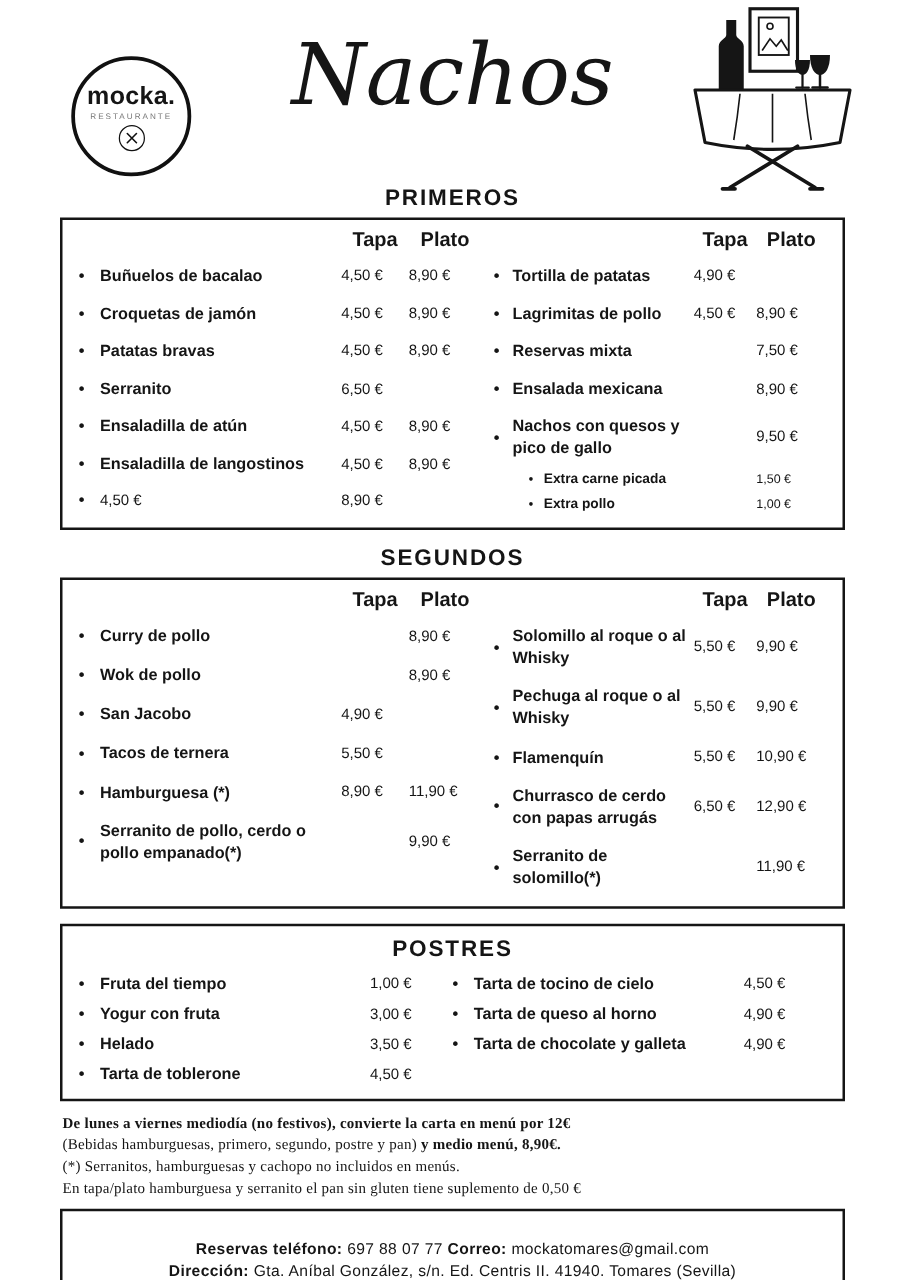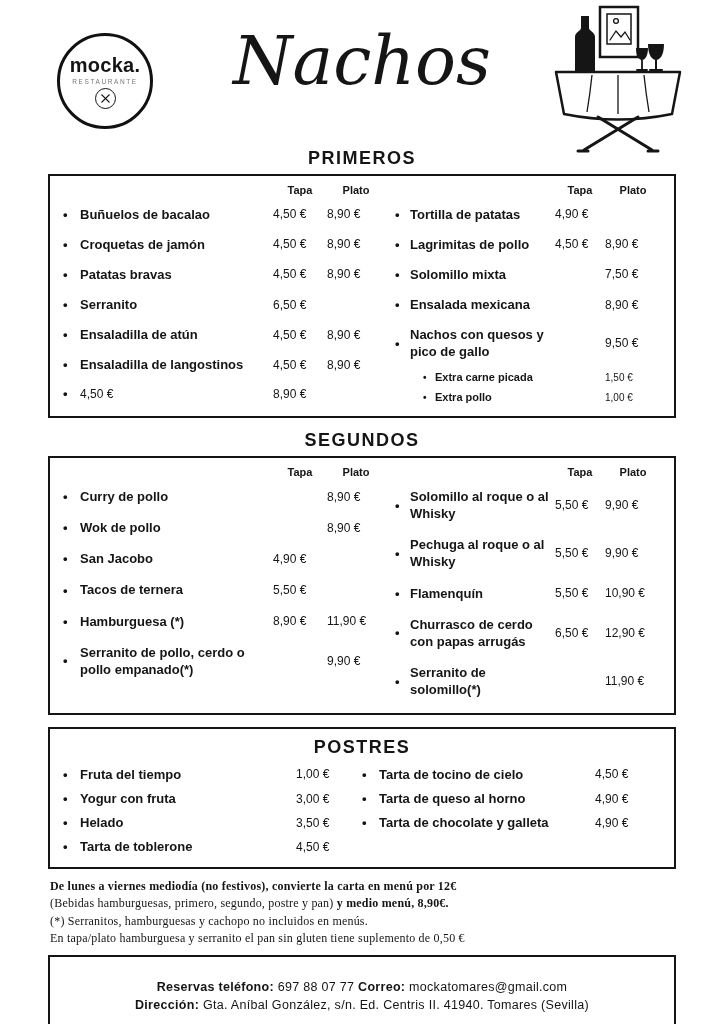--- a/index.html
+++ b/index.html
@@ -1,31 +1,31 @@
 <!DOCTYPE html>
 <html><head>
 <meta charset="utf-8">
 <style>
   html,body{margin:0;padding:0;}
   body{width:724px;height:1024px;background:#fff;color:#151515;font-family:"Liberation Sans",sans-serif;}
   .page{position:relative;width:724px;height:1024px;overflow:hidden;background:#fff;}
   
   .header{position:relative;height:148px;}
-  .logo{position:absolute;left:57px;top:33px;width:90px;height:90px;border:3px solid #111;border-radius:50%;display:flex;flex-direction:column;align-items:center;justify-content:center;}
+  .logo{position:absolute;left:57px;top:45px;width:90px;height:90px;border:3px solid #111;border-radius:50%;display:flex;flex-direction:column;align-items:center;justify-content:center;}
   .logo-name{font-size:20px;font-weight:700;letter-spacing:.3px;}
   .logo-sub{font-size:6.5px;letter-spacing:1.6px;color:#777;margin-top:1px;}
   .logo-badge{width:19px;height:19px;border:1.5px solid #111;border-radius:50%;margin-top:3px;display:flex;align-items:center;justify-content:center;}
   .carta{position:absolute;left:50%;transform:translateX(-50%);top:24px;font-family:"DejaVu Serif",serif;font-style:italic;font-size:68px;line-height:1.1;}
   .illustration{position:absolute;right:36px;top:4px;}
   
   .section-title{text-align:center;font-size:18px;font-weight:700;letter-spacing:1.5px;margin:0 0 5px;}
   .box{border:2px solid #151515;margin:0 48px;padding:6px 13px 8px;}
   .gap{height:12px;}
   .cols{display:grid;grid-template-columns:322px 1fr;column-gap:10px;}
-  .colheads{display:grid;font-weight:700;font-size:11px;padding:2px 0 3px;}
+  .colheads{display:grid;font-weight:700;font-size:16px;padding:2px 0 3px;}
   .grid-l{grid-template-columns:17px 1fr 54px 58px;}
   .grid-r{grid-template-columns:15px 1fr 50px 56px;}
   .item{display:grid;align-items:center;font-size:13px;padding:6.5px 0;}
   .seg .item{padding:7px 0;}
   .bullet{font-weight:700;font-size:13px;}
   .bullet::before{content:"\2022";}
   .iname{font-weight:700;line-height:1.32;padding-right:6px;}
   .pcell{font-size:12px;text-align:left;white-space:nowrap;}
   .ph{text-align:center;}
   .extra-row{grid-template-columns:28px 12px 1fr 56px;padding:3px 0;}
@@ -167,21 +167,21 @@
             <span class="pcell"></span>
           </div>
         <div class="item grid-r">
             <span class="bullet"></span>
             <span class="iname">Lagrimitas de pollo</span>
             <span class="pcell">4,50 €</span>
             <span class="pcell">8,90 €</span>
           </div>
         <div class="item grid-r">
             <span class="bullet"></span>
-            <span class="iname">Solomillo mixta</span>
+            <span class="iname">Reservas mixta</span>
             <span class="pcell"></span>
             <span class="pcell">7,50 €</span>
           </div>
         <div class="item grid-r">
             <span class="bullet"></span>
             <span class="iname">Ensalada mexicana</span>
             <span class="pcell"></span>
             <span class="pcell">8,90 €</span>
           </div>
         <div class="item grid-r">

